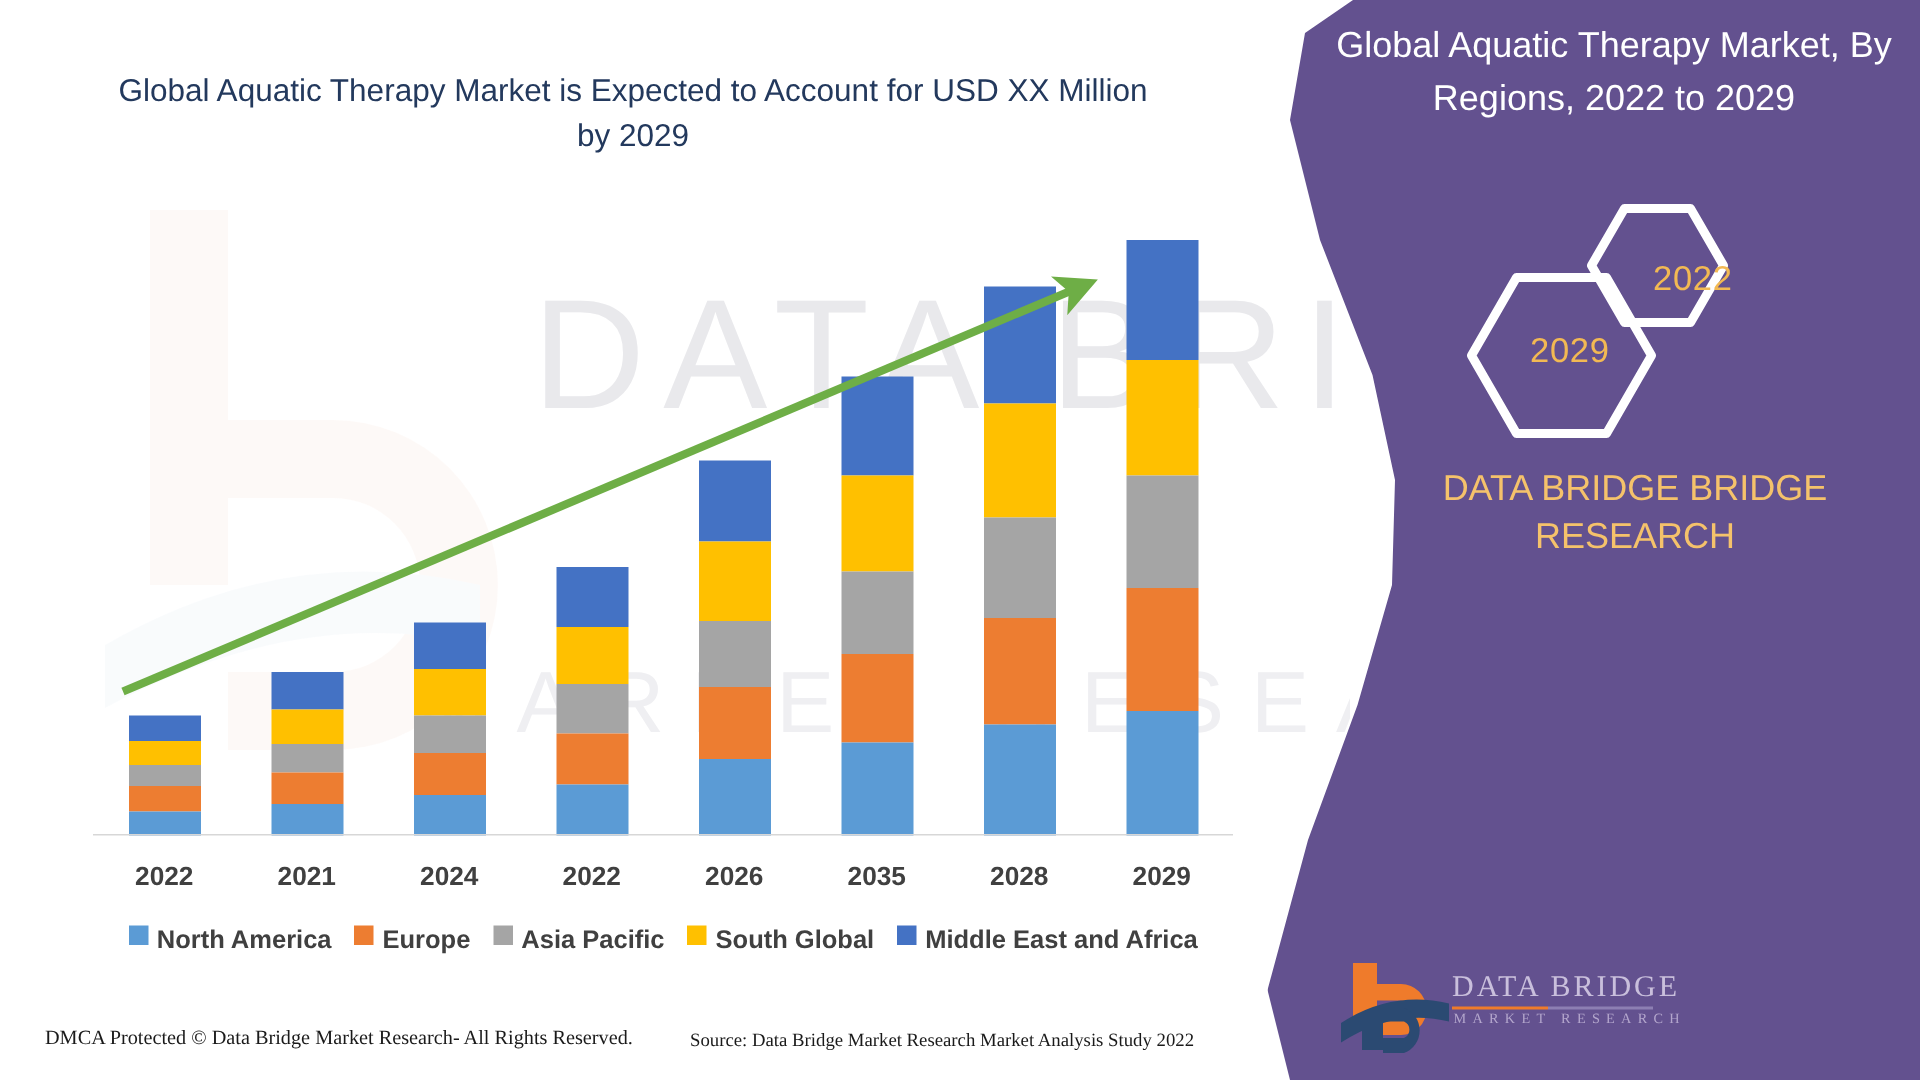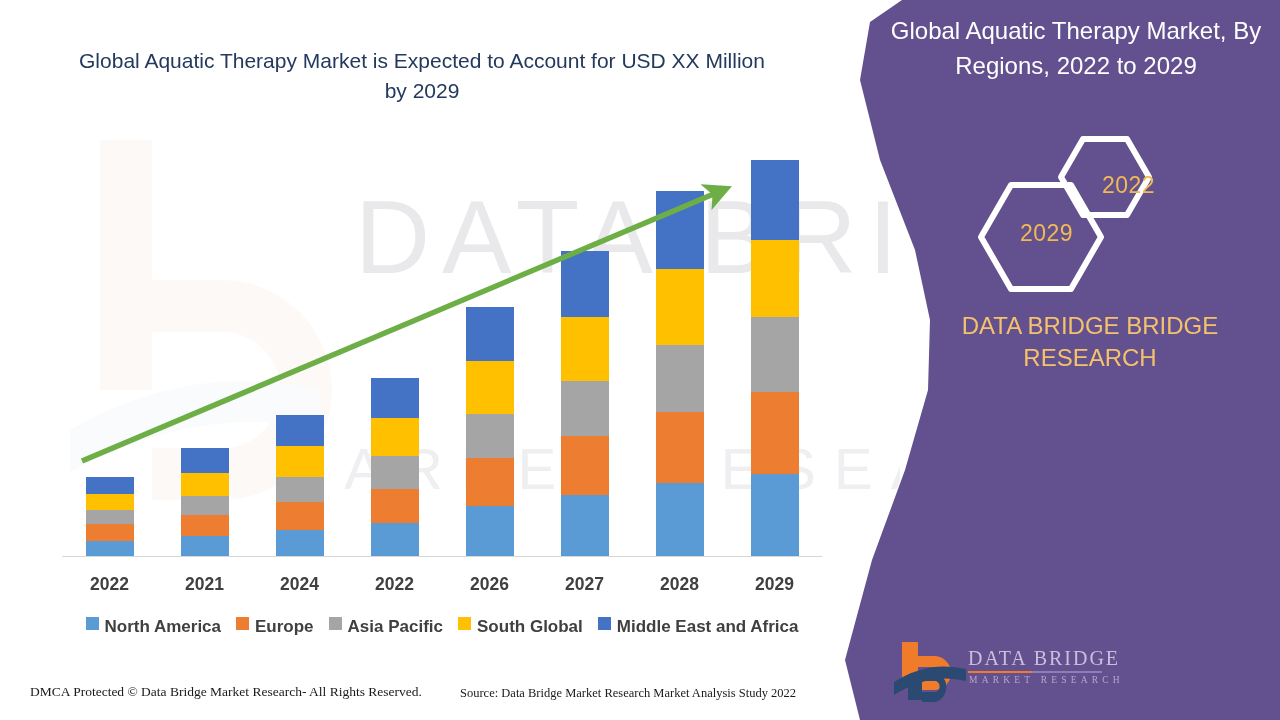--- a/index.html
+++ b/index.html
@@ -204,21 +204,21 @@
           <div class="seg" style="height: 83.435px; background: rgb(91, 155, 213);"></div>
         </div>
       </div>
     <div id="axis-line"></div>
     <div id="x-labels">
         <div class="x-label" style="left: 2.5px;">2022</div>
         <div class="x-label" style="left: 97.5px;">2021</div>
         <div class="x-label" style="left: 192.5px;">2024</div>
         <div class="x-label" style="left: 287.5px;">2022</div>
         <div class="x-label" style="left: 382.5px;">2026</div>
-        <div class="x-label" style="left: 477.5px;">2027</div>
+        <div class="x-label" style="left: 477.5px;">2035</div>
         <div class="x-label" style="left: 572.5px;">2028</div>
         <div class="x-label" style="left: 667.5px;">2029</div>
       </div>
 
     <svg id="arrow">
       <defs>
         <marker id="ahead" markerWidth="5.2" markerHeight="5.2" refX="2.0" refY="2.6" orient="auto">
           <path d="M0,0 L5.2,2.6 L0,5.2 L1.3,2.6 z" fill="#6EAE46"></path>
         </marker>
       </defs>

